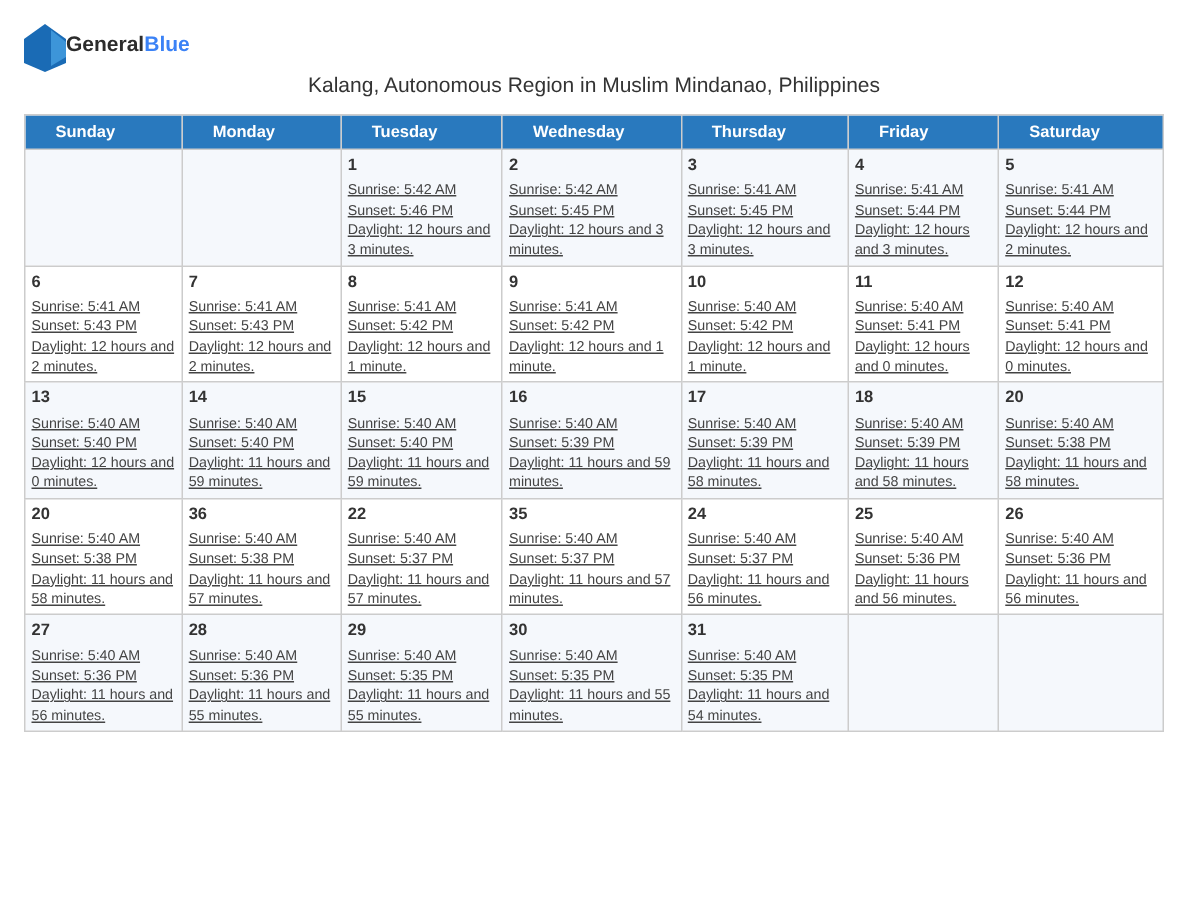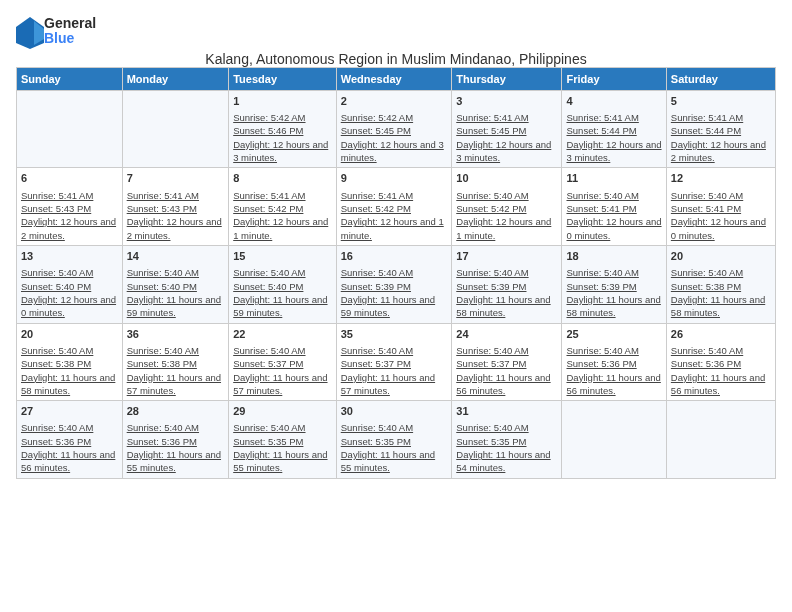--- a/index.html
+++ b/index.html
@@ -16,21 +16,20 @@
       align-items: flex-start;
       margin-bottom: 4px;
     }
     .logo {
       display: flex;
       align-items: center;
       gap: 4px;
     }
     .logo-text {
       display: flex;
-      flex-direction: column;
       font-size: 14px;
       font-weight: bold;
       color: #2c2c2c;
       line-height: 1.1;
     }
     .logo-text span:last-child { color: #3b82f6; }
     .logo-icon {
       width: 24px;
       height: 28px;
       position: relative;
@@ -38,31 +37,31 @@
     .month-title {
       font-size: 36px;
       font-weight: bold;
       color: #333;
       text-align: right;
     }
     .subtitle {
       text-align: center;
       font-size: 14px;
       color: #333;
-      margin-bottom: 0;
+      margin-bottom: 12px;
     }
     table {
       width: 100%;
       border-collapse: collapse;
       font-size: 10px;
     }
     thead tr th {
       background: #2979be;
       color: #fff;
-      padding: 5px 4px;
+      padding: 5px 20px;
       text-align: left;
       font-size: 11px;
       font-weight: bold;
       border: 1px solid #ccc;
     }
     tbody tr td {
       vertical-align: top;
       border: 1px solid #ccc;
       padding: 3px 4px;
       min-height: 70px;

